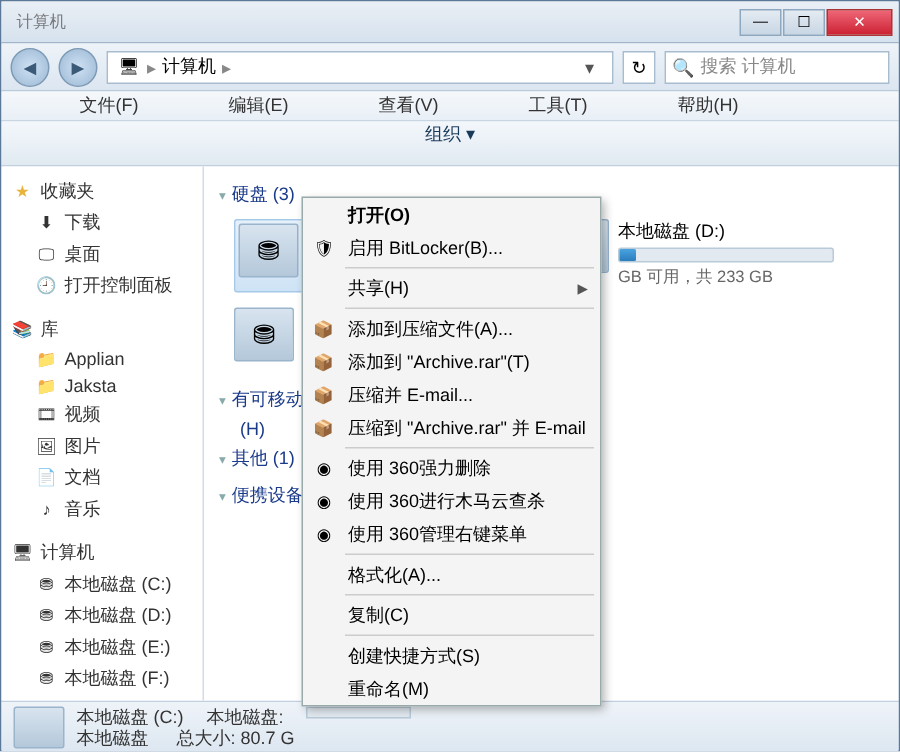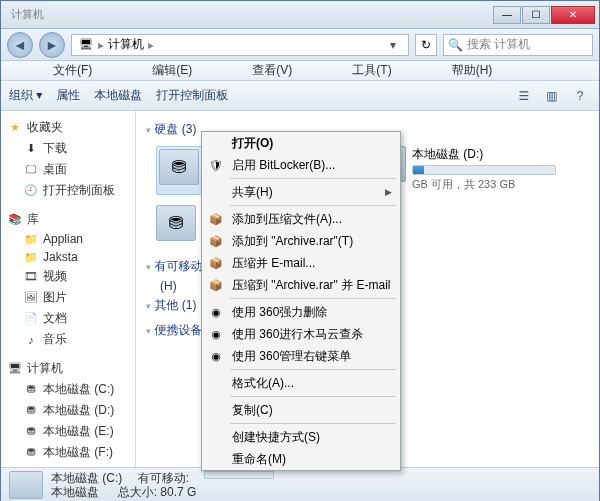--- a/index.html
+++ b/index.html
@@ -12,21 +12,21 @@
 .win-btn.close { background: linear-gradient(#e67,#c23); color: #fff; width: 44px; border-color: #a33; }
 .addrbar { height: 32px; background: linear-gradient(#eef3f8,#dce6f1); display: flex; align-items: center; padding: 3px 6px; gap: 6px; border-bottom: 1px solid #b9cad9; }
 .nav-btn { width: 26px; height: 26px; border-radius: 50%; background: radial-gradient(#cfe1f3,#9bb8d4); border: 1px solid #7d9bb6; display: flex; align-items: center; justify-content: center; color: #3a5a78; font-size: 14px; }
 .crumb { flex: 1; height: 22px; background: #fff; border: 1px solid #a8bccf; display: flex; align-items: center; padding: 0 6px; gap: 4px; }
 .crumb .sep { color: #888; }
 .crumb-end { width: 18px; text-align: center; color: #555; }
 .refresh { width: 22px; height: 22px; background: #fff; border: 1px solid #a8bccf; display: flex; align-items: center; justify-content: center; }
 .search { width: 150px; height: 22px; background: #fff; border: 1px solid #a8bccf; display: flex; align-items: center; padding: 0 4px; color: #888; gap: 4px; }
 .menubar { height: 20px; background: linear-gradient(#f5f8fb,#e8eff6); display: flex; align-items: center; padding: 0 6px; gap: 14px; border-bottom: 1px solid #c8d6e3; }
 .menubar span { color: #333; margin-left: 46px; }
-.toolbar { height: 30px; background: linear-gradient(#f3f7fb,#e1eaf2); display: flex; align-items: center; padding: 0 8px; gap: 14px; border-bottom: 1px solid #c0d0df; }
+.toolbar { height: 30px; background: linear-gradient(#f3f7fb,#e1eaf2); display: flex; align-items: center; padding: 0 8px; gap: 14px; border-bottom: 1px solid #c0d0df; flex-direction: column; }
 .toolbar span { color: #1a3a5a; }
 .tool-right { margin-left: auto; display: flex; gap: 6px; }
 .tool-icon { width: 22px; height: 20px; border: 1px solid transparent; display: flex; align-items: center; justify-content: center; color: #3a5a78; }
 .body { display: flex; height: 356px; }
 .sidebar { width: 135px; background: #fff; border-right: 1px solid #d0dce7; padding: 6px 2px; overflow: hidden; }
 .side-group { margin-bottom: 8px; }
 .side-head { display: flex; align-items: center; gap: 4px; padding: 2px 4px; color: #333; }
 .side-item { display: flex; align-items: center; gap: 4px; padding: 2px 4px 2px 20px; color: #333; white-space: nowrap; }
 .ico { width: 16px; height: 14px; display: inline-flex; align-items: center; justify-content: center; font-size: 11px; }
 .star { color: #e8b43c; }
@@ -236,21 +236,21 @@
       <div class="grp-title">
           <span class="tri">▾</span>
           <span>便携设备</span>
         </div>
     </div>
   </div>
 
   <div class="statusbar">
     <div class="stat-ico"></div>
     <div class="stat-lines">
-      <div class="stat-row"><span>本地磁盘 (C:)</span>&nbsp;<span>有可移动:</span>&nbsp;<span class="stat-bar"><span class="stat-bar-fill" style="width:55%"></span></span></div>
+      <div class="stat-row"><span>本地磁盘 (C:)</span>&nbsp;<span>本地磁盘:</span>&nbsp;<span class="stat-bar"><span class="stat-bar-fill" style="width:55%"></span></span></div>
       <div class="stat-row"><span>本地磁盘</span>&nbsp;&nbsp;<span>总大小: 80.7 G</span></div>
     </div>
   </div>
 
   <div class="ctx">
     <div class="ctx-item">
         <b>打开(O)</b>
       </div>
     <div class="ctx-item">
         <span class="ctx-ico">🛡</span>

